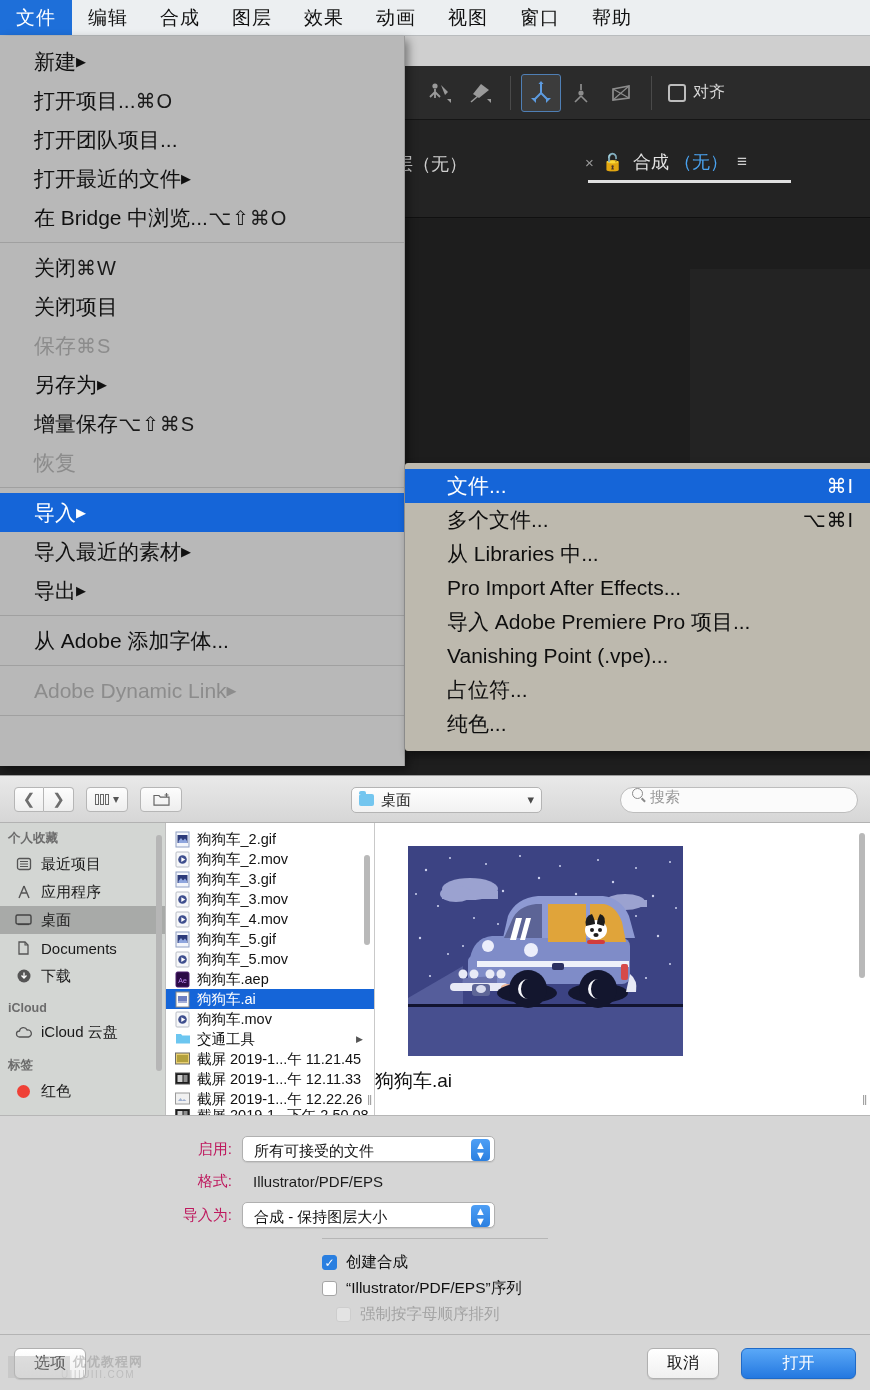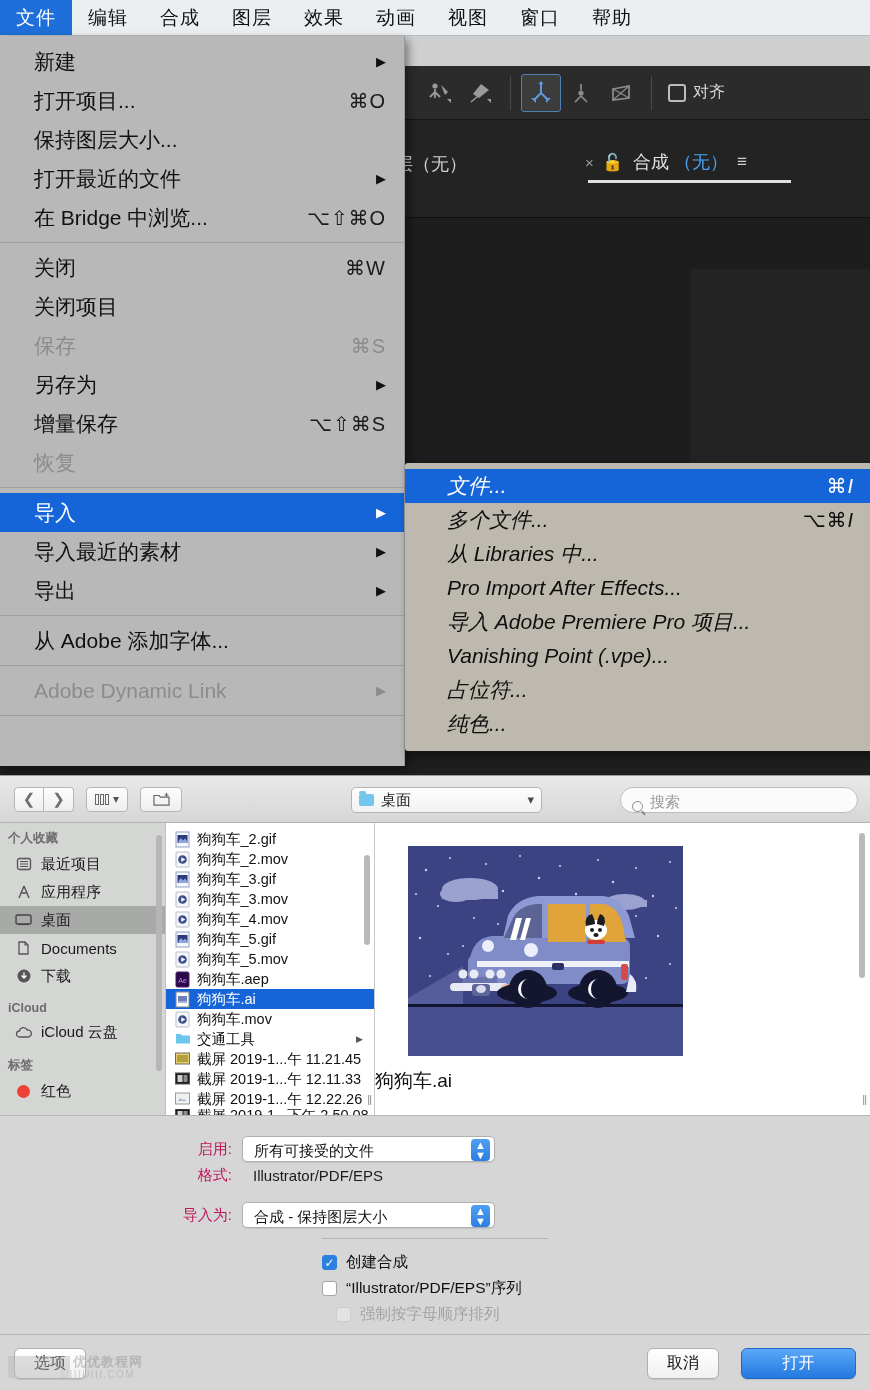--- a/index.html
+++ b/index.html
@@ -74,21 +74,21 @@
   
   .menu {
     position:absolute; left:0; top:36px; width:405px;
     background:#b8b8b8;
     box-shadow:3px 4px 9px rgba(0,0,0,.45);
     padding:6px 0 6px 0;
     z-index:30;
     border-right:1px solid #9a9a9a;
   }
   .menu .row {
-    display:flex; align-items:center; justify-content:space-between;
+    display:flex; align-items:center; justify-content:flex-start;
     height:39px; padding:0 18px 0 34px;
     font-size:21px; color:#101010; white-space:nowrap;
   }
   .menu .row.dim { color:#8c8c8c; }
   .menu .row.hl { background:#1565d8; color:#fff; }
   .menu .row .sc { font-size:20px; color:#1a1a1a; letter-spacing:1px; }
   .menu .row.dim .sc { color:#8c8c8c; }
   .menu .arrow { font-size:13px; }
   .menu .sepline { height:1px; background:#a0a0a0; margin:5px 0; }
 
@@ -97,21 +97,21 @@
     position:absolute; left:405px; top:463px; width:465px;
     background:#bdb9ae;
     box-shadow:3px 4px 9px rgba(0,0,0,.45);
     padding:6px 0 10px 0;
     z-index:31;
     border-radius:3px 0 0 3px;
   }
   .submenu .row {
     display:flex; align-items:center; justify-content:space-between;
     height:34px; padding:0 16px 0 42px;
-    font-size:21px; color:#0e0e0e; white-space:nowrap;font-style:italic;
+    font-size:21px; color:#0e0e0e; white-space:nowrap;
   }
   .submenu .row.hl { background:#1565d8; color:#fff; }
   .submenu .row .sc { font-size:20px; letter-spacing:1px; }
 
   
   #dialog {
     position:absolute; left:0; top:775px; width:870px; height:615px;
     background:#d8d8d8;
     border-top:1px solid #9c9c9c;
     overflow:hidden;
@@ -147,21 +147,21 @@
     background:linear-gradient(#fefefe,#f2f2f2); border:1px solid #b4b4b4; border-radius:5px;
     display:flex; align-items:center; padding:0 7px; gap:7px;
   }
   .pathpop .fold { width:15px; height:12px; background:#74c6ef; border-radius:2px; position:relative; }
   .pathpop .fold:before{content:"";position:absolute;left:0;top:-3px;width:7px;height:3px;background:#74c6ef;border-radius:2px 2px 0 0;}
   .pathpop .nm { font-size:15px; color:#1c1c1c; flex:1; }
   .pathpop .updown { font-size:13px; color:#4a4a4a; line-height:.8; text-align:center;}
   .searchfield {
     position:absolute; left:620px; top:11px; width:238px; height:26px;
     background:#fbfbfb; border:1px solid #bdbdbd; border-radius:13px;
-    display:flex; align-items:flex-end; padding:0 11px; gap:7px;
+    display:flex; align-items:flex-start; padding:0 11px; gap:7px;
   }
   .searchfield .mag { width:11px;height:11px;border:1.6px solid #8a8a8a;border-radius:50%;position:relative;display:inline-block;}
   .searchfield .mag:after{content:"";position:absolute;right:-4px;bottom:-3px;width:5px;height:1.6px;background:#8a8a8a;transform:rotate(45deg);}
   .searchfield .ph { font-size:15px; color:#9a9a9a; }
 
   
   .browser { position:absolute; left:0; top:47px; width:870px; height:292px; display:flex; }
   .sidebar {
     width:166px; background:#d3d6d3; border-right:1px solid #bfbfbf;
     position:relative; overflow:hidden;
@@ -322,21 +322,21 @@
   <div class="menu">
     <div class="row">
         <span>新建</span>
         <span class="arrow">▶</span>
       </div>
     <div class="row">
         <span>打开项目...</span>
         <span class="sc">⌘O</span>
       </div>
     <div class="row">
-        <span>保持图层大小...</span>
+        <span>打开团队项目...</span>
       </div>
     <div class="row">
         <span>打开最近的文件</span>
         <span class="arrow">▶</span>
       </div>
     <div class="row">
         <span>在 Bridge 中浏览...</span>
         <span class="sc">⌥⇧⌘O</span>
       </div>
     <div class="sepline"></div>
@@ -737,21 +737,21 @@
   </div>
 
   <div class="optpane">
     <div class="opt-row" style="left:148px; top:20px;">
       <span class="opt-lbl">启用:</span>
       <span class="popup" style="width:253px; margin-left:10px;">
         <span>所有可接受的文件</span>
         <span class="stepper">▲<br>▼</span>
       </span>
     </div>
-    <div class="opt-row" style="left:148px; top:50px;">
+    <div class="opt-row" style="left:148px; top:56px;">
       <span class="opt-lbl">格式:</span>
       <span class="fmtval" style="margin-left:21px">Illustrator/PDF/EPS</span>
     </div>
     <div class="opt-row" style="left:148px; top:86px;">
       <span class="opt-lbl">导入为:</span>
       <span class="popup" style="width:253px; margin-left:10px;">
         <span>合成 - 保持图层大小</span>
         <span class="stepper">▲<br>▼</span>
       </span>
     </div>

